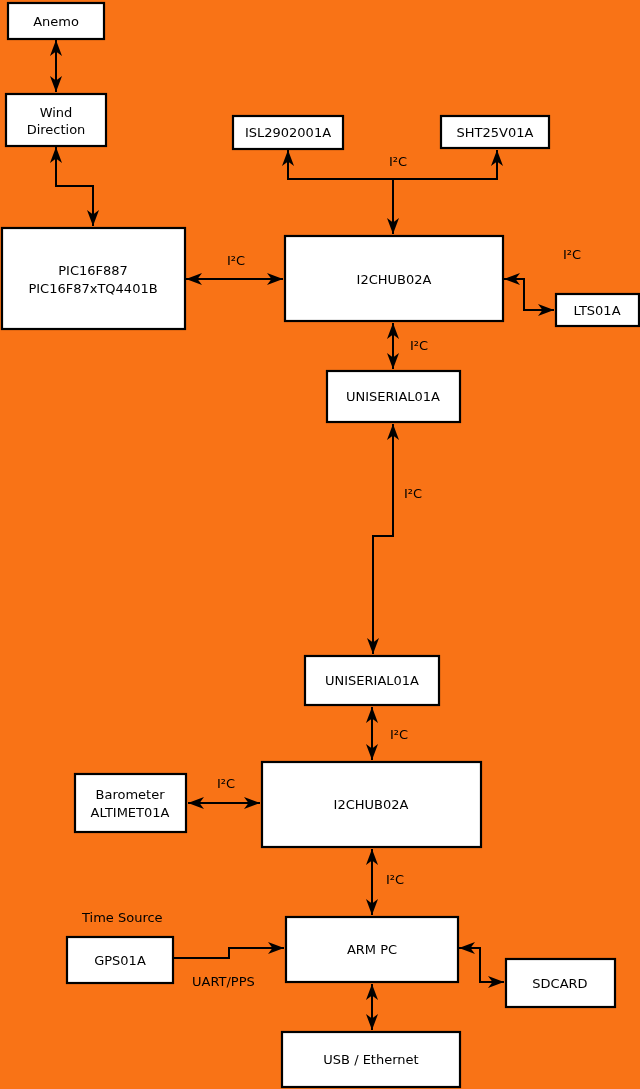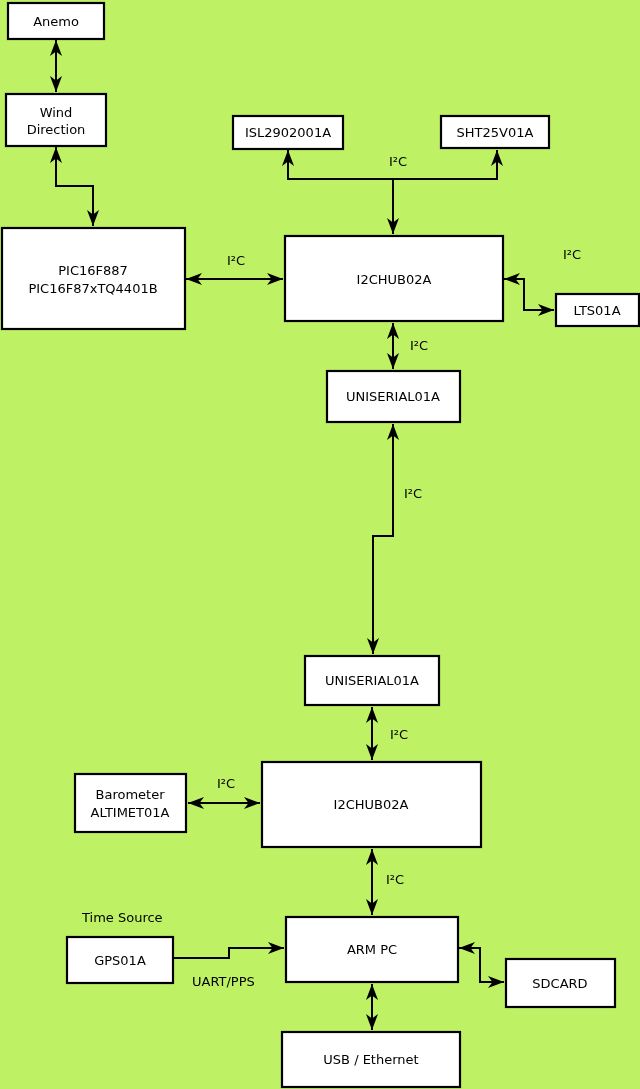--- a/index.html
+++ b/index.html
@@ -4,21 +4,21 @@
 <style>
   html, body {
     margin: 0;
     padding: 0;
     background: #ffffff;
   }
   .stage {
     position: relative;
     width: 640px;
     height: 1089px;
-    background: #bef264;
+    background: #f97316;
     font-family: "DejaVu Sans", "Liberation Sans", sans-serif;
   }
   svg { display: block; }
   .box {
     fill: #ffffff;
     stroke: #000000;
     stroke-width: 2.2;
   }
   .edge {
     fill: none;

